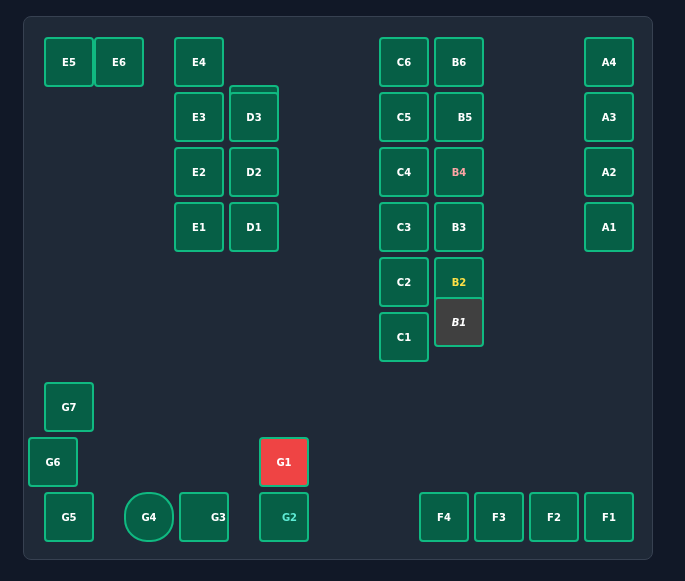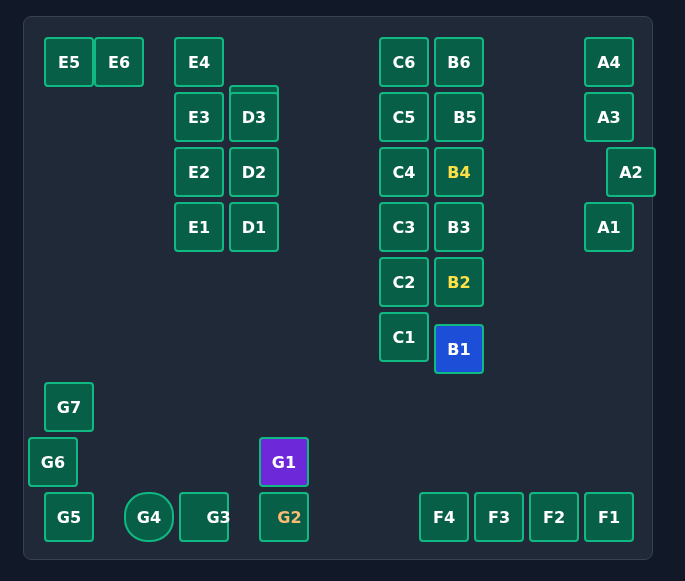--- a/index.html
+++ b/index.html
@@ -25,21 +25,21 @@
     .seat {
       position: absolute;
       width: 50px;
       height: 50px;
       box-sizing: border-box;
       background: #065f46;
       border: 2px solid #10b981;
       border-radius: 4px;
       color: #ffffff;
       font-weight: bold;
-      font-size: 16px;
+      font-size: 10px;
       display: flex;
       align-items: center;
       justify-content: center;
       cursor: pointer;
       user-select: none;
     }
   </style>
 </head>
 <body>
 
@@ -56,38 +56,38 @@
   <div class="seat" style="left: 174px; top: 147px; background: rgb(6, 95, 70); border-color: rgb(16, 185, 129); color: rgb(255, 255, 255);">E2</div>
   <div class="seat" style="left: 229px; top: 147px; background: rgb(6, 95, 70); border-color: rgb(16, 185, 129); color: rgb(255, 255, 255);">D2</div>
   <div class="seat" style="left: 174px; top: 202px; background: rgb(6, 95, 70); border-color: rgb(16, 185, 129); color: rgb(255, 255, 255);">E1</div>
   <div class="seat" style="left: 229px; top: 202px; background: rgb(6, 95, 70); border-color: rgb(16, 185, 129); color: rgb(255, 255, 255);">D1</div>
 
   <div class="seat" style="left: 379px; top: 37px; background: rgb(6, 95, 70); border-color: rgb(16, 185, 129); color: rgb(255, 255, 255);">C6</div>
   <div class="seat" style="left: 434px; top: 37px; background: rgb(6, 95, 70); border-color: rgb(16, 185, 129); color: rgb(255, 255, 255);">B6</div>
   <div class="seat" style="left: 379px; top: 92px; background: rgb(6, 95, 70); border-color: rgb(16, 185, 129); color: rgb(255, 255, 255);">C5</div>
   <div class="seat" style="left: 434px; top: 92px; background: rgb(6, 95, 70); border-color: rgb(16, 185, 129); color: rgb(255, 255, 255); padding-left: 12px;">B5</div>
   <div class="seat" style="left: 379px; top: 147px; background: rgb(6, 95, 70); border-color: rgb(16, 185, 129); color: rgb(255, 255, 255);">C4</div>
-  <div class="seat" style="left: 434px; top: 147px; background: rgb(6, 95, 70); border-color: rgb(16, 185, 129); color: #fde047;">B4</div>
+  <div class="seat" style="left: 434px; top: 147px; background: rgb(6, 95, 70); border-color: rgb(16, 185, 129); color: #fca5a5;">B4</div>
   <div class="seat" style="left: 379px; top: 202px; background: rgb(6, 95, 70); border-color: rgb(16, 185, 129); color: rgb(255, 255, 255);">C3</div>
   <div class="seat" style="left: 434px; top: 202px; background: rgb(6, 95, 70); border-color: rgb(16, 185, 129); color: rgb(255, 255, 255);">B3</div>
   <div class="seat" style="left: 379px; top: 257px; background: rgb(6, 95, 70); border-color: rgb(16, 185, 129); color: rgb(255, 255, 255);">C2</div>
   <div class="seat" style="left: 434px; top: 257px; background: rgb(6, 95, 70); border-color: rgb(16, 185, 129); color: #fde047;">B2</div>
   <div class="seat" style="left: 379px; top: 312px; background: rgb(6, 95, 70); border-color: rgb(16, 185, 129); color: rgb(255, 255, 255);">C1</div>
-  <div class="seat" style="left: 434px; top: 324px; background: #1d4ed8; border-color: rgb(16, 185, 129); color: rgb(255, 255, 255);">B1</div>
+  <div class="seat" style="left: 434px; top: 297px; background: #404040; border-color: rgb(16, 185, 129); color: rgb(255, 255, 255); font-style: italic;">B1</div>
 
   <div class="seat" style="left: 584px; top: 37px; background: rgb(6, 95, 70); border-color: rgb(16, 185, 129); color: rgb(255, 255, 255);">A4</div>
   <div class="seat" style="left: 584px; top: 92px; background: rgb(6, 95, 70); border-color: rgb(16, 185, 129); color: rgb(255, 255, 255);">A3</div>
-  <div class="seat" style="left: 584px; top: 147px; background: rgb(6, 95, 70); border-color: rgb(16, 185, 129); color: rgb(255, 255, 255); margin-left: 22px;">A2</div>
+  <div class="seat" style="left: 584px; top: 147px; background: rgb(6, 95, 70); border-color: rgb(16, 185, 129); color: rgb(255, 255, 255);">A2</div>
   <div class="seat" style="left: 584px; top: 202px; background: rgb(6, 95, 70); border-color: rgb(16, 185, 129); color: rgb(255, 255, 255);">A1</div>
 
   <div class="seat" style="left: 44px; top: 382px; background: rgb(6, 95, 70); border-color: rgb(16, 185, 129); color: rgb(255, 255, 255);">G7</div>
   <div class="seat" style="left: 28px; top: 437px; background: rgb(6, 95, 70); border-color: rgb(16, 185, 129); color: rgb(255, 255, 255);">G6</div>
   <div class="seat" style="left: 44px; top: 492px; background: rgb(6, 95, 70); border-color: rgb(16, 185, 129); color: rgb(255, 255, 255);">G5</div>
   <div class="seat" style="left: 124px; top: 492px; background: rgb(6, 95, 70); border-color: rgb(16, 185, 129); color: rgb(255, 255, 255); border-radius: 23px;">G4</div>
   <div class="seat" style="left: 179px; top: 492px; background: rgb(6, 95, 70); border-color: rgb(16, 185, 129); color: rgb(255, 255, 255); padding-left: 29px;">G3</div>
-  <div class="seat" style="left: 259px; top: 437px; background: #6d28d9; border-color: rgb(16, 185, 129); color: rgb(255, 255, 255);">G1</div>
-  <div class="seat" style="left: 259px; top: 492px; background: rgb(6, 95, 70); border-color: rgb(16, 185, 129); color: #fdba74; padding-left: 11px;">G2</div>
+  <div class="seat" style="left: 259px; top: 437px; background: #ef4444; border-color: rgb(16, 185, 129); color: rgb(255, 255, 255);">G1</div>
+  <div class="seat" style="left: 259px; top: 492px; background: rgb(6, 95, 70); border-color: rgb(16, 185, 129); color: #5eead4; padding-left: 11px;">G2</div>
 
   <div class="seat" style="left: 419px; top: 492px; background: rgb(6, 95, 70); border-color: rgb(16, 185, 129); color: rgb(255, 255, 255);">F4</div>
   <div class="seat" style="left: 474px; top: 492px; background: rgb(6, 95, 70); border-color: rgb(16, 185, 129); color: rgb(255, 255, 255);">F3</div>
   <div class="seat" style="left: 529px; top: 492px; background: rgb(6, 95, 70); border-color: rgb(16, 185, 129); color: rgb(255, 255, 255);">F2</div>
   <div class="seat" style="left: 584px; top: 492px; background: rgb(6, 95, 70); border-color: rgb(16, 185, 129); color: rgb(255, 255, 255);">F1</div>
 </div>
 
 </body></html>

